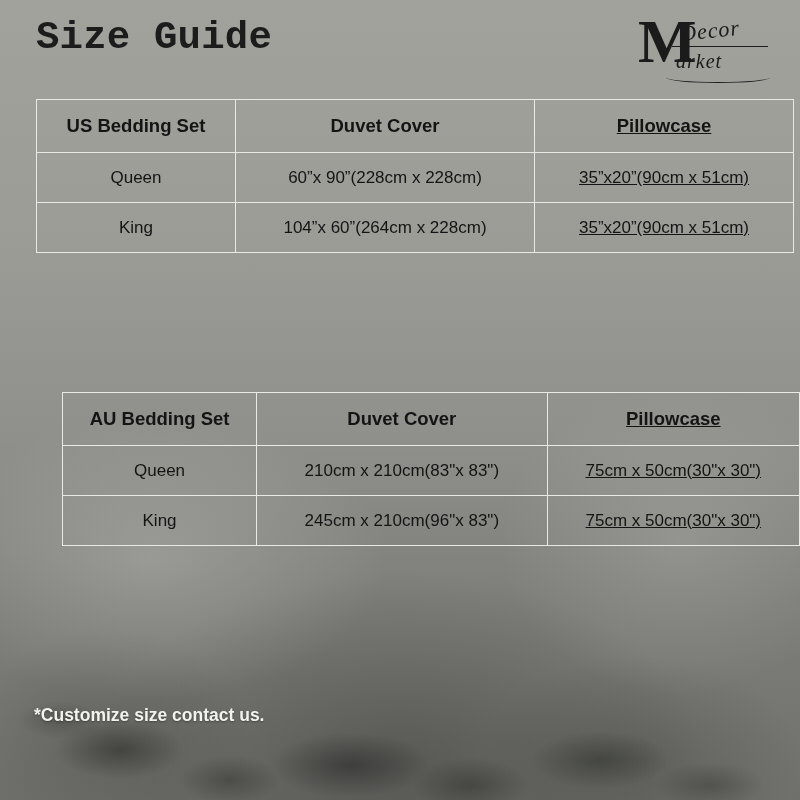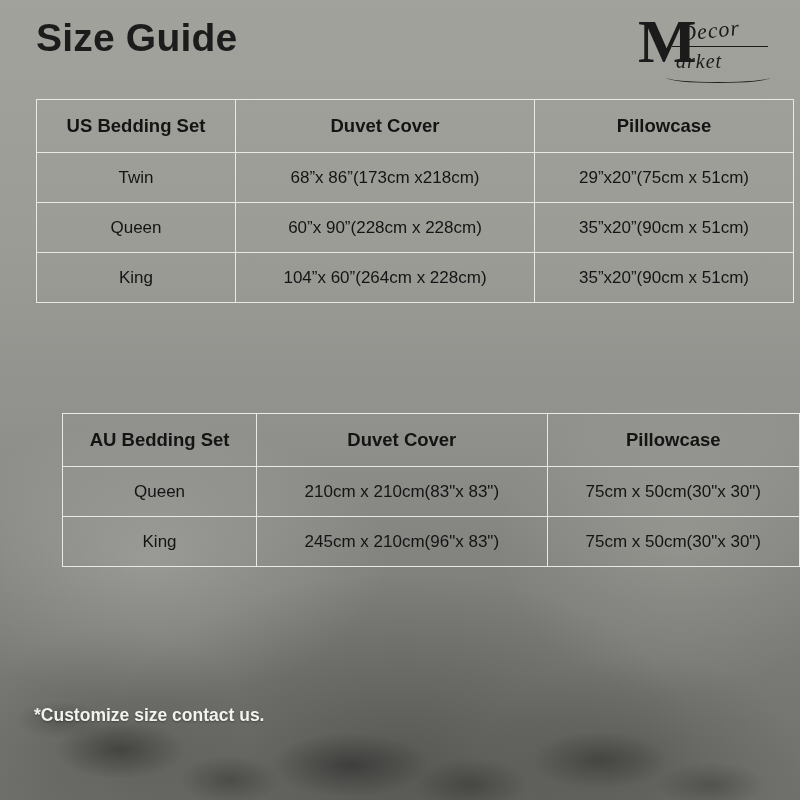--- a/index.html
+++ b/index.html
@@ -51,21 +51,21 @@
   .content {
     position: relative;
     z-index: 2;
     width: 800px;
     height: 800px;
   }
   .title {
     position: absolute;
     left: 36px;
     top: 16px;
-    font-family: Liberation Sans, sans-serif;
+    font-family: Liberation Mono, monospace;
     font-weight: bold;
     font-size: 39px;
     color: #1c1c1c;
     letter-spacing: 0.2px;
   }
   
   .logo {
     position: absolute;
     right: 24px;
     top: 12px;
@@ -136,24 +136,24 @@
     height: 49px;
     padding: 0 5px;
   }
   table.size-table tr.head td {
     font-weight: bold;
     font-size: 18.5px;
     height: 52px;
   }
   .col-a { width: 188px; }
   .col-b { width: 288px; }
-  .col-c { width: 248px; }
+  .col-c { width: 248px; text-decoration: underline; }
 
   #table-us { left: 36px; top: 99px; }
-  #table-au { left: 36px; top: 413px; margin-left: 26px; }
+  #table-au { left: 36px; top: 392px; margin-left: 26px; }
 
   .notes {
     position: absolute;
     left: 34px;
     top: 676px;
     width: 734px;
     color: #f2f2ef;
     font-weight: bold;
     font-size: 17.5px;
     line-height: 1.32;
@@ -181,25 +181,20 @@
     </div>
 
     <table class="size-table" id="table-us">
       <tbody>
         <tr class="head">
           <td class="col-a">US Bedding Set</td>
           <td class="col-b">Duvet Cover</td>
           <td class="col-c">Pillowcase</td>
         </tr>
         <tr>
-          <td class="col-a">Twin</td>
-          <td class="col-b">68”x 86”(173cm x218cm)</td>
-          <td class="col-c">29”x20”(75cm x 51cm)</td>
-        </tr>
-        <tr>
           <td class="col-a">Queen</td>
           <td class="col-b">60”x 90”(228cm x 228cm)</td>
           <td class="col-c">35”x20”(90cm x 51cm)</td>
         </tr>
         <tr>
           <td class="col-a">King</td>
           <td class="col-b">104”x 60”(264cm x 228cm)</td>
           <td class="col-c">35”x20”(90cm x 51cm)</td>
         </tr>
       </tbody>

